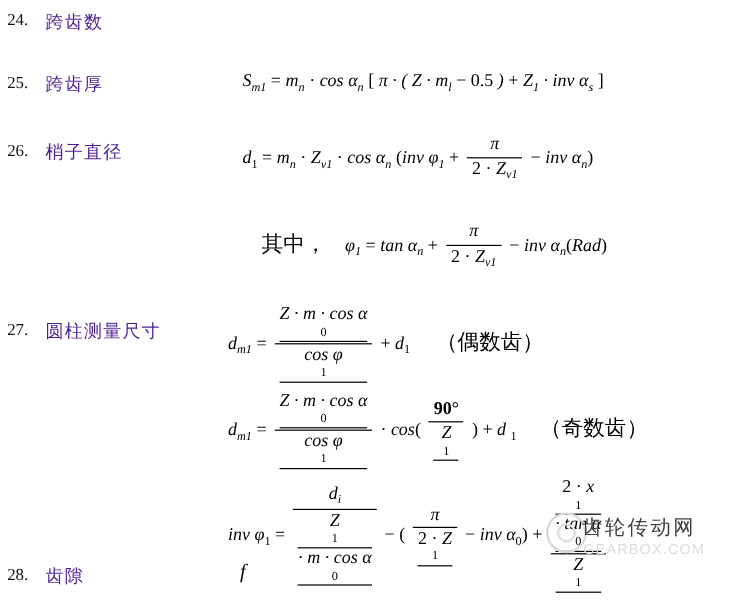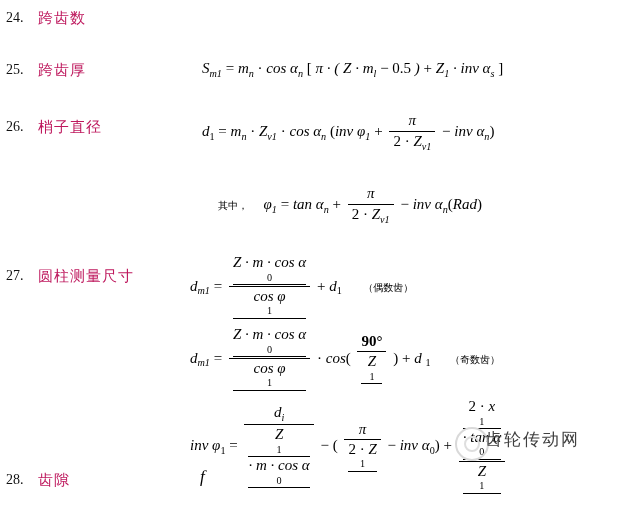--- a/index.html
+++ b/index.html
@@ -23,21 +23,21 @@
   .num {
     position: absolute;
     font-family: "Liberation Serif", serif;
     font-size: 14px;
     color: #111;
   }
   .label {
     position: absolute;
     font-family: "DejaVu Sans", sans-serif;
     font-size: 15px;
-    color: #be185d;
+    color: #4c1d95;
     letter-spacing: 1px;
   }
   .formula {
     position: absolute;
     font-family: "Liberation Serif", serif;
     font-style: italic;
     font-size: 15px;
     color: #000;
     white-space: nowrap;
     line-height: 1;
@@ -66,21 +66,21 @@
   }
   sub {
     font-size: 0.68em;
     vertical-align: -0.35em;
     font-style: italic;
   }
   sub.n { font-style: normal; }
   .cn {
     font-family: "DejaVu Sans", sans-serif;
     font-style: normal;
-    font-size: 10px;
+    font-size: 18px;
   }
   .big { font-size: 17px; }
   
   .watermark {
     position: absolute;
     left: 455px;
     top: 424px;
     width: 160px;
     height: 60px;
     pointer-events: none;
@@ -224,15 +224,16 @@
     </span>
   </div>
 
   <div class="num" style="left:6px; top:472px;">28.</div>
   <div class="label" style="left:38px; top:471px;">齿隙</div>
   <div class="formula big" style="left:200px; top:468px;">f</div>
 
   <div class="watermark">
     <div class="wm-circle"></div>
     <div class="wm-cn">齿轮传动网</div>
+    <div class="wm-en">GEARBOX.COM</div>
   </div>
 
 </div>
 
 </body></html>

